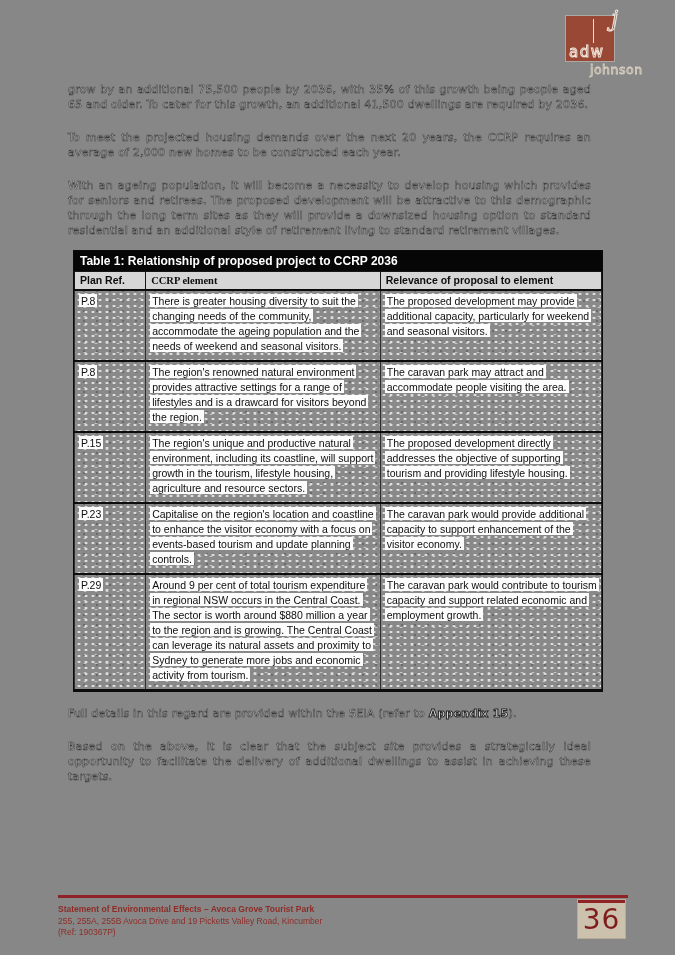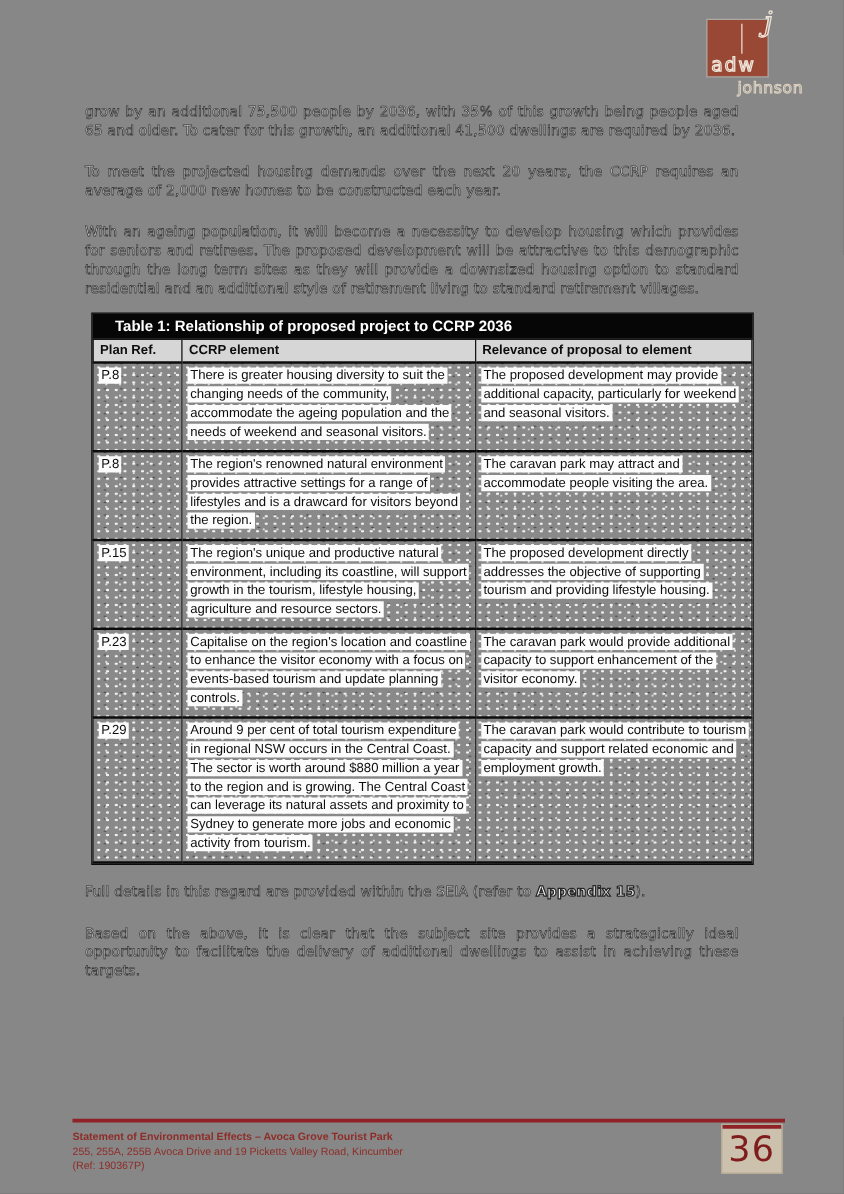--- a/index.html
+++ b/index.html
@@ -37,21 +37,21 @@
     text-align:justify; color:#f6f6f6; -webkit-text-stroke:.65px #3b3b3b;
   }
   .para.tight { margin-bottom:12px; }
   .para.pretable { margin-bottom:14px; }
   .para b { -webkit-text-stroke:1px #262626; }
 
   
   .table-wrap { margin-left:5px; width:528px; border:1px solid #0a0a0a; }
   .t-title {
     background:#060606; color:#ffffff; font-family:"Liberation Sans", sans-serif;
-    font-weight:bold; font-size:12px; line-height:16px; padding:2px 18px;
+    font-weight:bold; font-size:12px; line-height:16px; padding:2px 6px;
   }
   table.ccrp {
     border-collapse:collapse; width:100%;
     font-family:"Liberation Sans", sans-serif; font-size:10.5px; line-height:15px; color:#0d0d0d;border-radius:12px;
   }
   table.ccrp th {
     background:#d6d6d6; text-align:left; font-size:10.5px; padding:1px 5px;
     border:1px solid #161616; border-bottom:2px solid #0c0c0c;
   }
   table.ccrp td {
@@ -60,21 +60,21 @@
     border-left:1px solid #2e2e2e; border-right:1px solid #2e2e2e;
     background-color:#898989;
     background-image:
       radial-gradient(rgba(255,255,255,.9) 1px, transparent 1.4px),
       radial-gradient(rgba(255,255,255,.7) .8px, transparent 1.2px),
       radial-gradient(rgba(25,25,25,.55) .7px, transparent 1.1px);
     background-size:7px 6px, 11px 9px, 13px 10px;
     background-position:0 0, 4px 3px, 2px 5px;
   }
   .col-ref { width:62px; }
-  .col-el  { width:231px; }
+  .col-el  { width:231px;font-family:Liberation Serif, serif; }
   .col-rel { width:217px; }
   .hl {
     background:#fcfcfc; padding:.5px 2px;
     -webkit-box-decoration-break:clone; box-decoration-break:clone;
   }
 
   
   .footer { position:absolute; left:58px; top:895px; width:570px; }
   .footer-rule { height:3px; background:#8e2227; }
   .footer-text {

